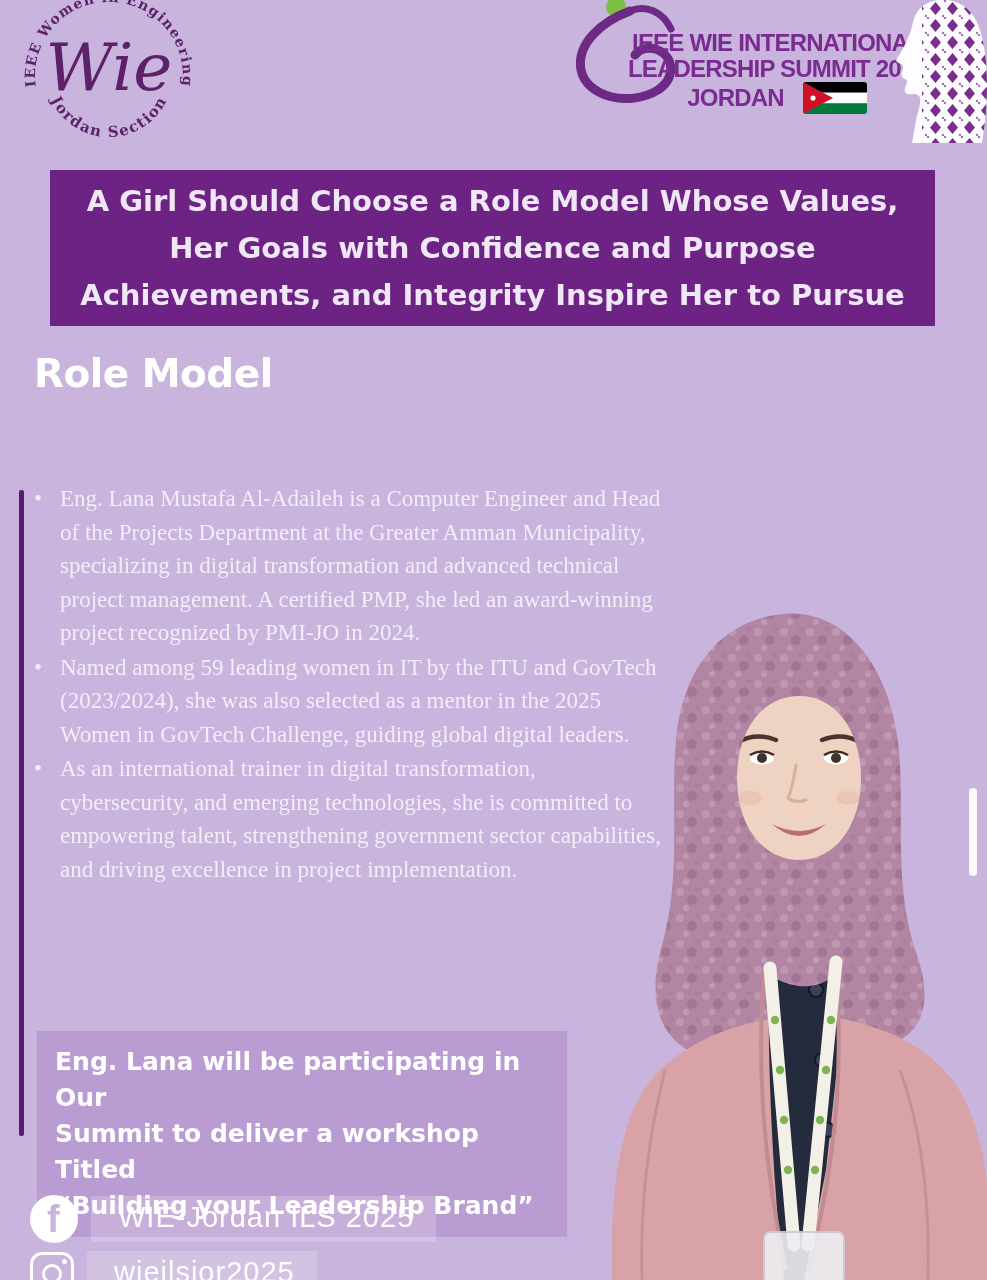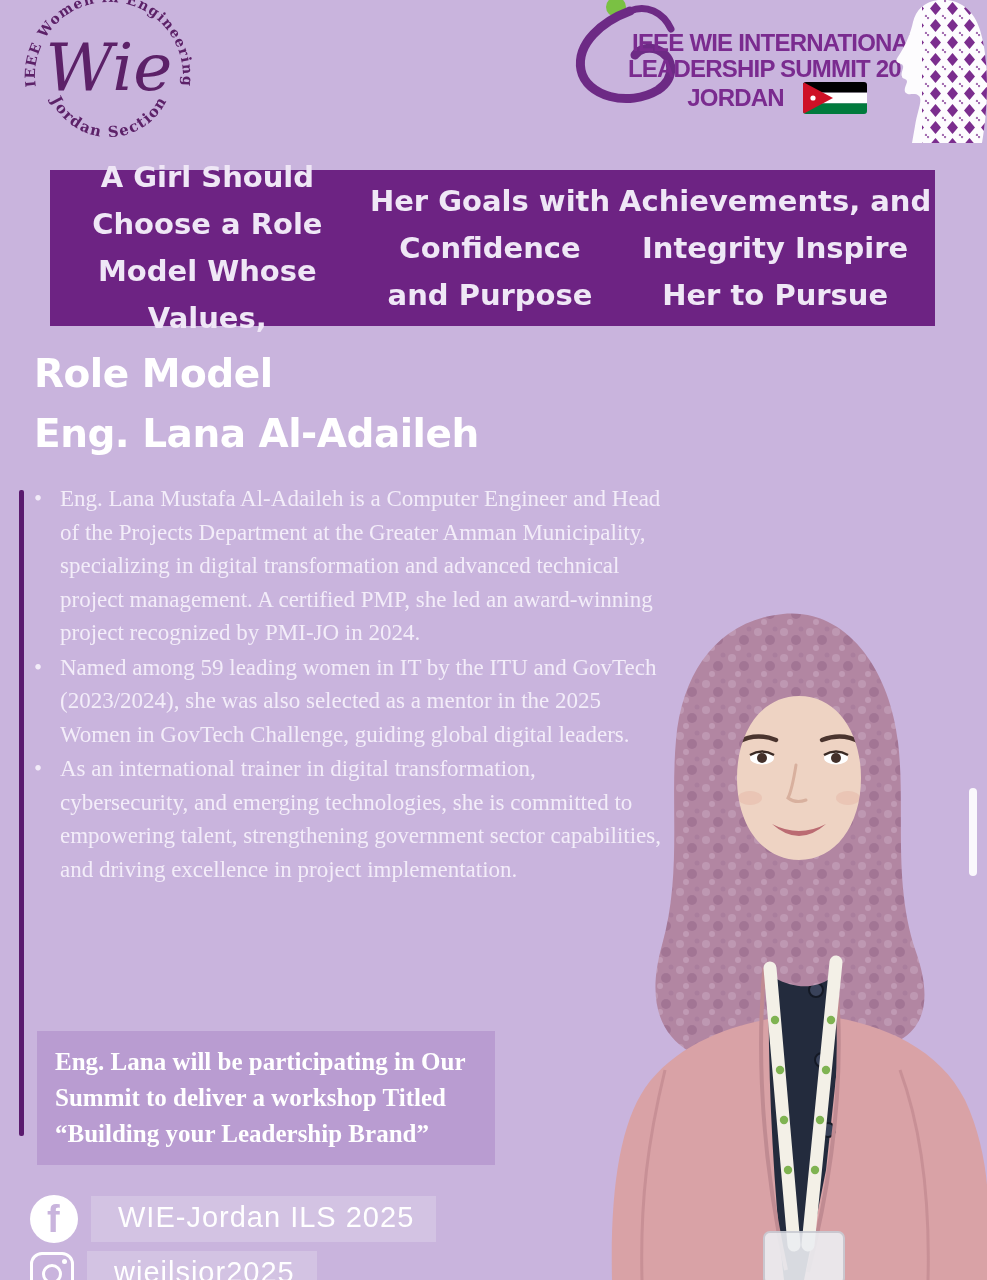--- a/index.html
+++ b/index.html
@@ -14,38 +14,38 @@
   .summit-title{position:absolute;left:622px;top:30px;width:310px;text-align:center;
     font-family:"Liberation Sans", sans-serif;font-weight:bold;color:#7a2b8f;
     font-size:24px;line-height:26px;letter-spacing:-0.8px;}
   .summit-title .t-line{white-space:nowrap;}
   .jordan-line{display:flex;align-items:center;justify-content:center;gap:19px;}
   .jordan-flag{width:64px;height:32px;border-radius:3px;overflow:hidden;flex:0 0 auto;}
   .profile-icon{position:absolute;left:876px;top:0px;width:111px;height:143px;}
 
   
   .banner{position:absolute;left:50px;top:170px;width:885px;height:156px;background:#6d2383;
-    display:flex;flex-direction:row;align-items:center;justify-content:center;
+    display:flex;flex-direction:column;align-items:center;justify-content:center;
     color:#efe7f6;font-weight:bold;font-size:29px;line-height:47px;text-align:center;}
 
   
   .heading{position:absolute;left:34px;top:344px;color:#ffffff;font-weight:bold;
     font-size:39px;line-height:60px;letter-spacing:-0.5px;}
 
   
   .vbar{position:absolute;left:19px;top:490px;width:5px;height:646px;background:#5a1a6e;border-radius:2px;}
   .bio{position:absolute;left:32px;top:482px;width:632px;margin:0;padding:0;list-style:none;
     color:#f3edf9;font-size:23px;line-height:33.5px;}
   .bio li{position:relative;padding-left:28px;margin:0 0 1px 0;font-family:Liberation Serif, serif;}
   .bio li::before{content:"•";position:absolute;left:2px;top:0;}
 
   
-  .highlight{position:absolute;left:37px;top:1031px;width:458px;box-sizing:border-box;
+  .highlight{position:absolute;left:37px;top:1031px;width:530px;box-sizing:border-box;
     padding:13px 14px 13px 18px;background:rgba(148,103,182,0.30);
-    color:#ffffff;font-weight:bold;font-size:25px;line-height:36px;font-family:Liberation Serif, serif;}
+    color:#ffffff;font-weight:bold;font-size:25px;line-height:36px;}
   .highlight span{display:block;}
 
   
   .portrait{position:absolute;left:570px;top:600px;width:417px;height:680px;}
 
   
   .scroll-pill{position:absolute;left:969px;top:788px;width:8px;height:88px;
     background:rgba(255,255,255,0.9);border-radius:4px;}
 
   
@@ -120,21 +120,20 @@
   </svg>
 
   <div class="banner">
     <div>A Girl Should Choose a Role Model Whose Values,</div>
     <div>Her Goals with Confidence and Purpose</div>
     <div>Achievements, and Integrity Inspire Her to Pursue</div>
   </div>
 
   <div class="heading">
     <div>Role Model</div>
-    <div>Eng. Lana Al-Adaileh</div>
   </div>
 
   <div class="vbar"></div>
   <ul class="bio">
     <li>Eng. Lana Mustafa Al-Adaileh is a Computer Engineer and Head of the Projects Department at the Greater Amman Municipality, specializing in digital transformation and advanced technical project management. A certified PMP, she led an award-winning project recognized by PMI-JO in 2024.</li>
     <li>Named among 59 leading women in IT by the ITU and GovTech (2023/2024), she was also selected as a mentor in the 2025 Women in GovTech Challenge, guiding global digital leaders.</li>
     <li>As an international trainer in digital transformation, cybersecurity, and emerging technologies, she is committed to empowering talent, strengthening government sector capabilities, and driving excellence in project implementation.</li>
   </ul>
 
   <svg class="portrait" viewBox="0 0 417 680">

